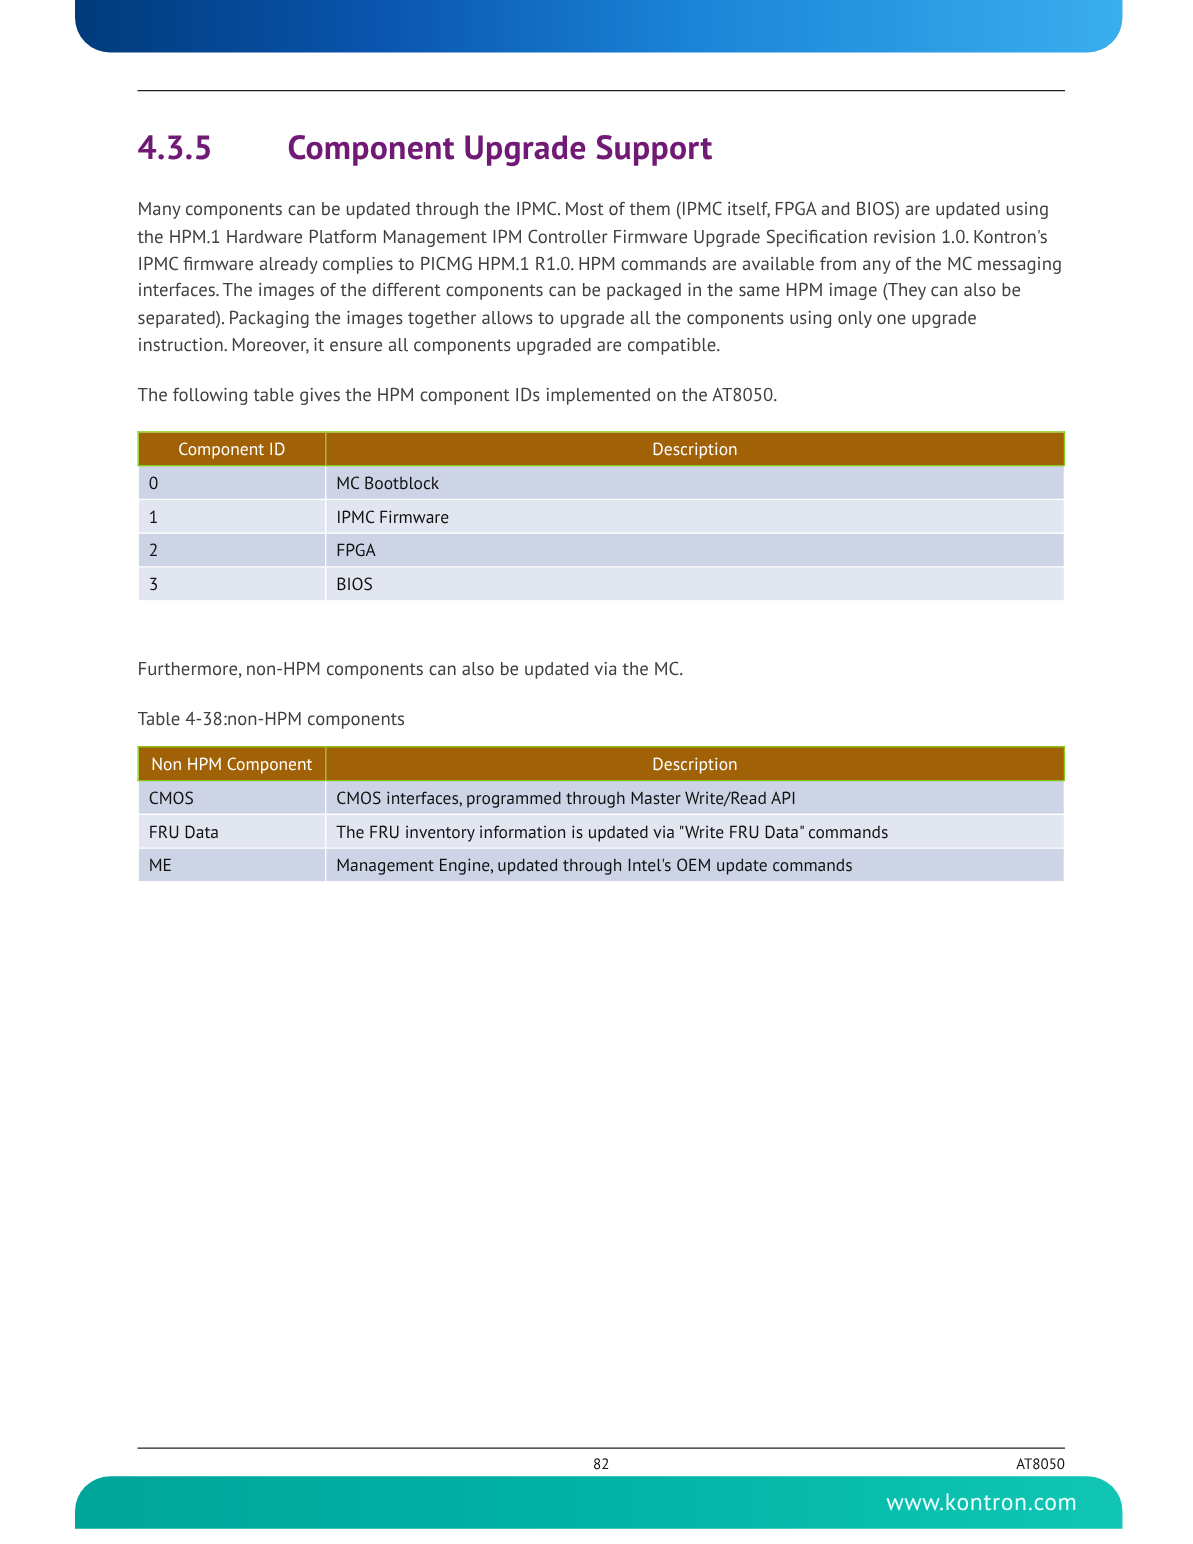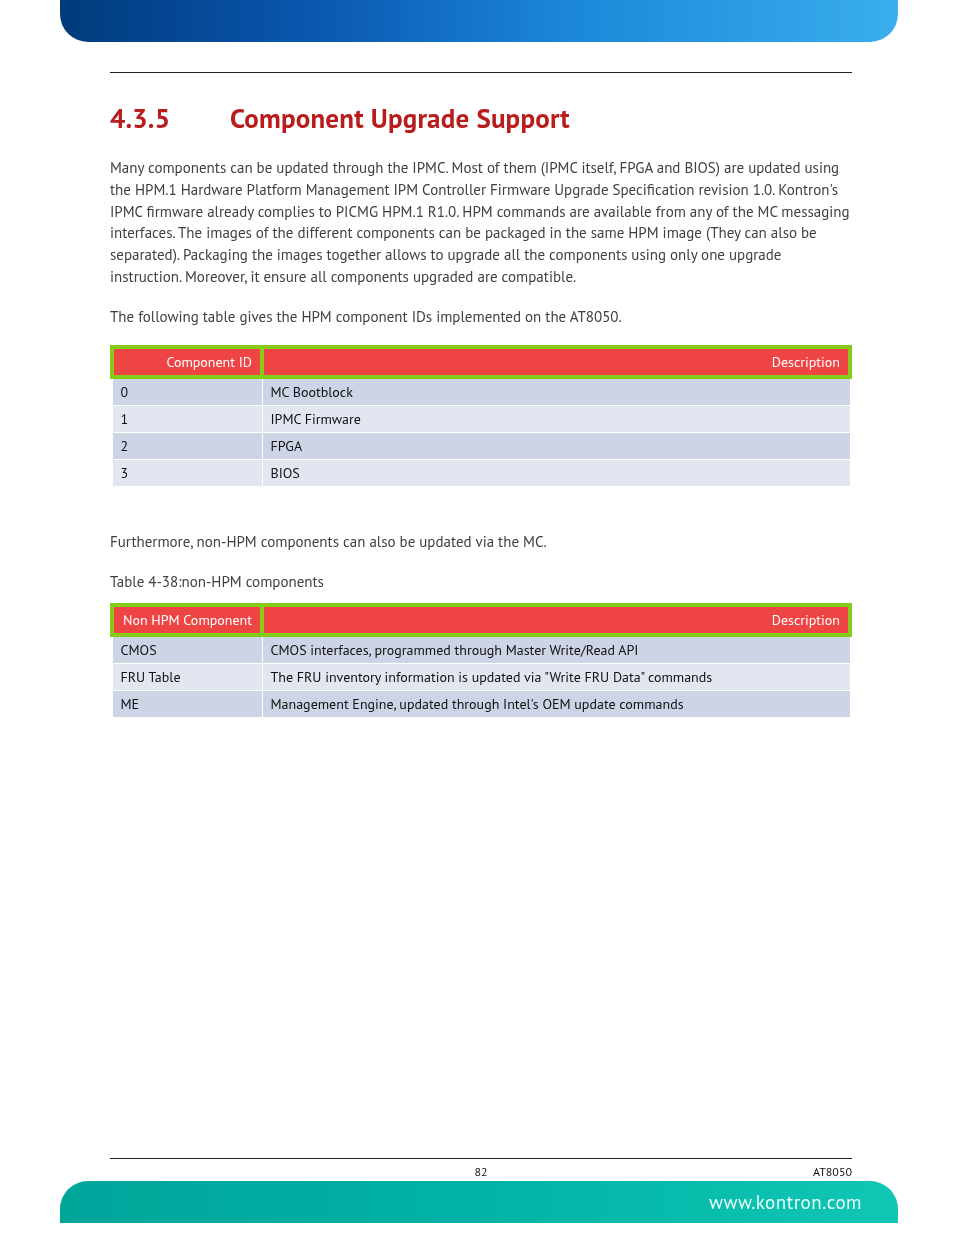--- a/index.html
+++ b/index.html
@@ -12,37 +12,37 @@
     background: linear-gradient(90deg, #003a7a 0%, #0a56b0 30%, #1b86d8 60%, #3aaeee 100%);
     border-bottom-left-radius: 28px; border-bottom-right-radius: 28px;
   }
 
   .content {
     position: absolute; top: 72px; left: 110px; width: 742px;
   }
   .rule-top { border-top: 1px solid #222; margin-bottom: 28px; }
 
   h1.section {
-    font-size: 27px; font-weight: 700; color: #b91c1c;
+    font-size: 27px; font-weight: 700; color: #701a75;
     margin-bottom: 22px; letter-spacing: 0.2px;
   }
   h1.section .num { display: inline-block; width: 120px; }
 
   p.body, p.caption { font-size: 15px; line-height: 1.45; color: #404040; }
   p.body { margin-bottom: 18px; }
   p.caption { margin: 18px 0 10px 0; }
 
   table.data {
     width: 100%; border-collapse: collapse; font-size: 14px;
     table-layout: fixed;
   }
   table.data col.c1 { width: 150px; }
   table.data th {
-    background: #ef4444; color: #fff; text-align: right; font-weight: 400;
-    padding: 4px 8px; border: 4px solid #84cc16;
+    background: #a16207; color: #fff; text-align: center; font-weight: 400;
+    padding: 4px 8px; border: 1px solid #84cc16;
   }
   table.data td {
     background: #ccd4e6; color: #111; padding: 4px 8px; border: 1px solid #fff;
   }
   table.data tr.alt td { background: #e1e6f0; }
 
   .footer-rule {
     position: absolute; left: 110px; width: 742px; top: 1158px;
     border-top: 1px solid #222;
   }
@@ -123,21 +123,21 @@
           <th>Non HPM Component</th>
           <th>Description</th>
         </tr>
       </thead>
       <tbody>
         <tr>
           <td>CMOS</td>
           <td>CMOS interfaces, programmed through Master Write/Read API</td>
         </tr>
         <tr class="alt">
-          <td>FRU Table</td>
+          <td>FRU Data</td>
           <td>The FRU inventory information is updated via "Write FRU Data" commands</td>
         </tr>
         <tr>
           <td>ME</td>
           <td>Management Engine, updated through Intel's OEM update commands</td>
         </tr>
       </tbody>
     </table>
   </div>
 

